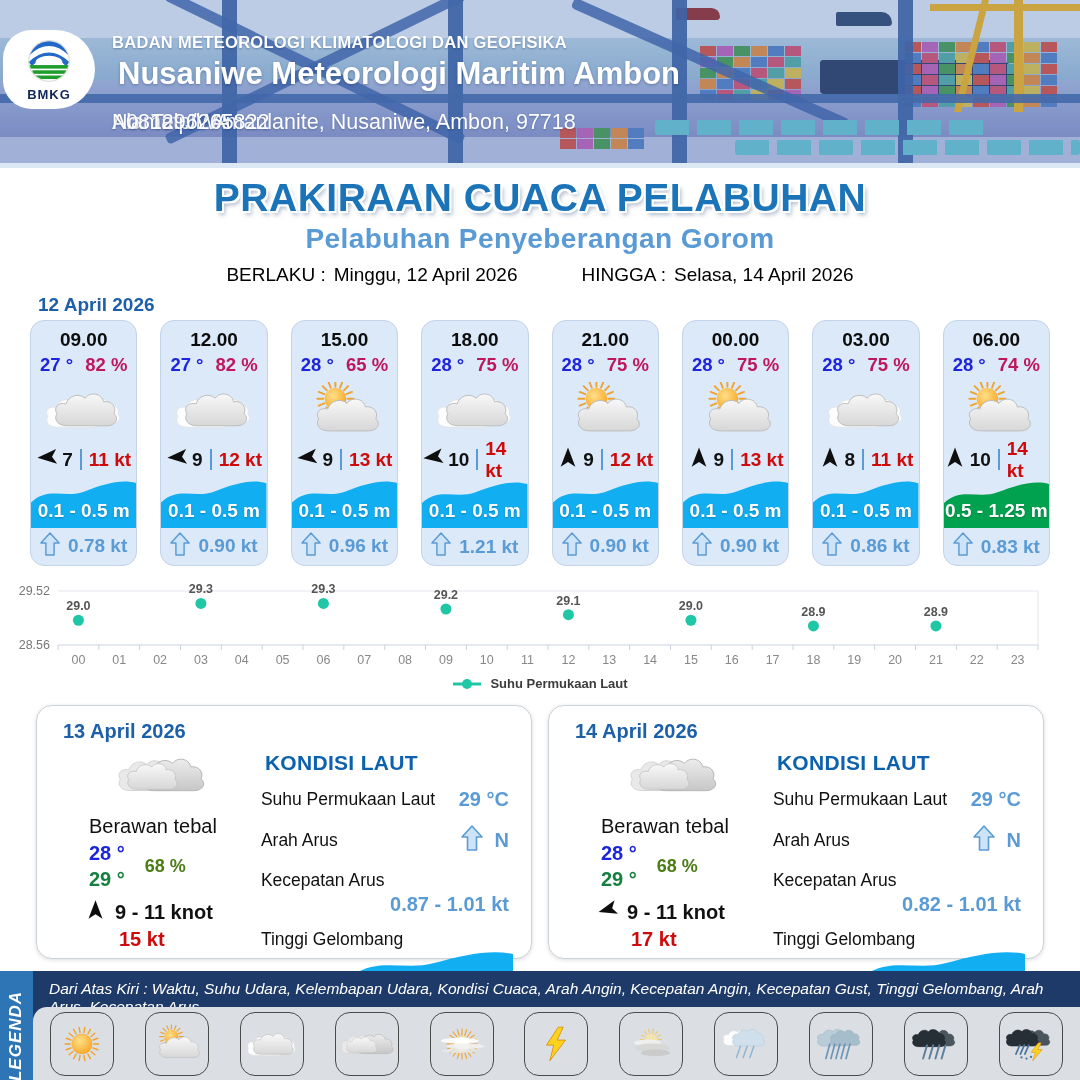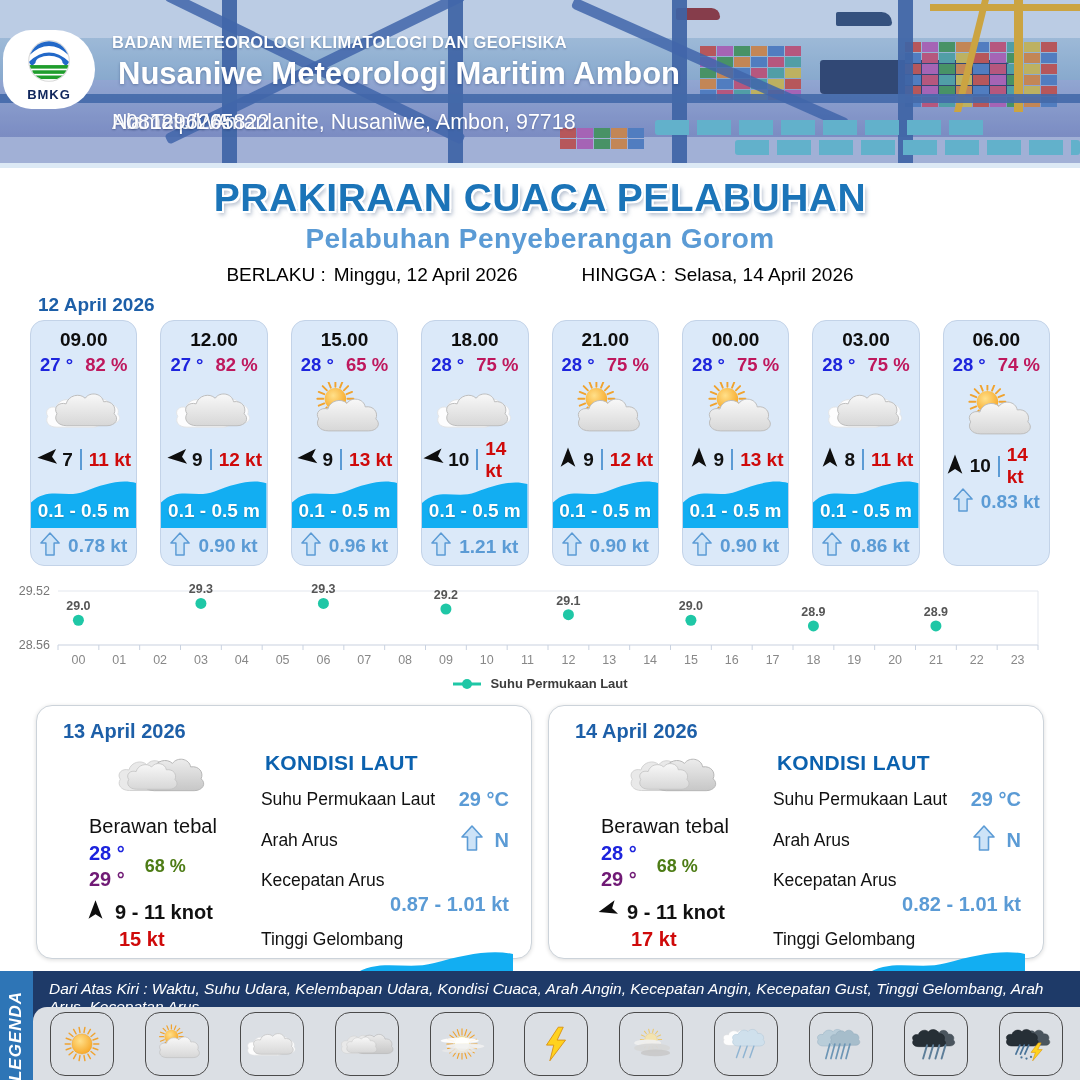--- a/index.html
+++ b/index.html
@@ -75,21 +75,21 @@
   .days{display:flex;gap:16px;margin:14px 36px 0;}
   .dcard{flex:1;background:#fff;border:1px solid #ccd3da;border-radius:16px;box-shadow:0 1px 4px rgba(0,0,0,.14);
          padding:10px 16px;height:254px;box-sizing:border-box;position:relative;}
   .d-date{color:#1d5fa8;font-weight:bold;font-size:20px;margin:4px 0 0 10px;}
   .d-body{display:flex;}
   .d-left{width:45%;}
   .d-icon{margin:2px 0 0 62px;}
   .d-cond{font-size:20px;color:#111;margin:6px 0 0 36px;}
   .d-temps{display:flex;align-items:center;gap:20px;margin:2px 0 0 36px;}
   .d-minmax{display:flex;flex-direction:column;font-weight:bold;font-size:20px;line-height:1.3;}
-  .d-min{color:#1d24dd;} .d-max{color:#701a75;text-align:center;}
+  .d-min{color:#1d24dd;} .d-max{color:#15803d;text-align:center;}
   .d-hum{color:#4d7c15;font-weight:bold;font-size:18px;}
   .d-wind{display:flex;align-items:center;gap:9px;margin:7px 0 0 32px;font-weight:bold;font-size:20px;color:#111;}
   .d-gust{margin:3px 0 0 66px;color:#cf0a0a;font-weight:bold;font-size:20px;}
   .d-right{flex:1;position:relative;padding-top:8px;}
   .k-head{color:#0b61ae;font-weight:bold;font-size:21px;letter-spacing:.3px;margin-left:4px;}
   .k-row{display:flex;justify-content:space-between;align-items:center;margin-top:13px;padding-right:6px;}
   .k-label{font-size:17.5px;color:#111;}
   .k-val{color:#5b9bd5;font-weight:bold;font-size:20px;}
   .k-dir{display:flex;align-items:center;gap:12px;}
   .k-spd{text-align:right;color:#5b9bd5;font-weight:bold;font-size:20px;margin-top:2px;padding-right:6px;}
@@ -707,20 +707,26 @@
           <path d="M22 54 C 9 54 3 45 8 37 C 2 28 11 20 21 23 C 24 11 40 7 48 15 C 55 5 72 8 74 20 C 86 18 93 28 89 37 C 97 44 91 54 79 54 Z" fill="url(#cg)" stroke="#bdbdbd" stroke-width="1.4" transform="translate(14,12) scale(0.82)" opacity="1"></path>
         </svg>
       </div>
     <div class="c-wind">
       <span class="c-arrow"><svg width="22" height="22" viewBox="0 0 24 24">
             <path d="M12 1.5 L20 22.5 L12 17.5 L4 22.5 Z" fill="#0e0e0e" transform="rotate(0 12 12)"></path>
           </svg></span>
       <span class="c-wspd">10</span>
       <span class="c-div"></span>
       <span class="c-gust">14 kt</span>
+    </div>
+    <div class="c-wave">
+        <svg viewBox="0 0 122 58" preserveAspectRatio="none">
+          <path d="M0 30 C 20 12 40 26 62 18 C 84 10 105 4 122 9 L122 58 L0 58 Z" fill="#00a24f"></path>
+        </svg>
+      <span class="c-wave-txt">0.5 - 1.25 m</span>
     </div>
     <div class="c-cur">
       <span class="c-cur-arrow"><svg width="20" height="26" viewBox="0 0 22 26">
             <path d="M11 1 L21 12 L15.5 12 L15.5 25 L6.5 25 L6.5 12 L1 12 Z" fill="#cde3f7" stroke="#5b9bd5" stroke-width="1.6" stroke-linejoin="round"></path>
           </svg></span>
       <span class="c-cur-txt">0.83 kt</span>
     </div>
   </div>
 </div>
 

